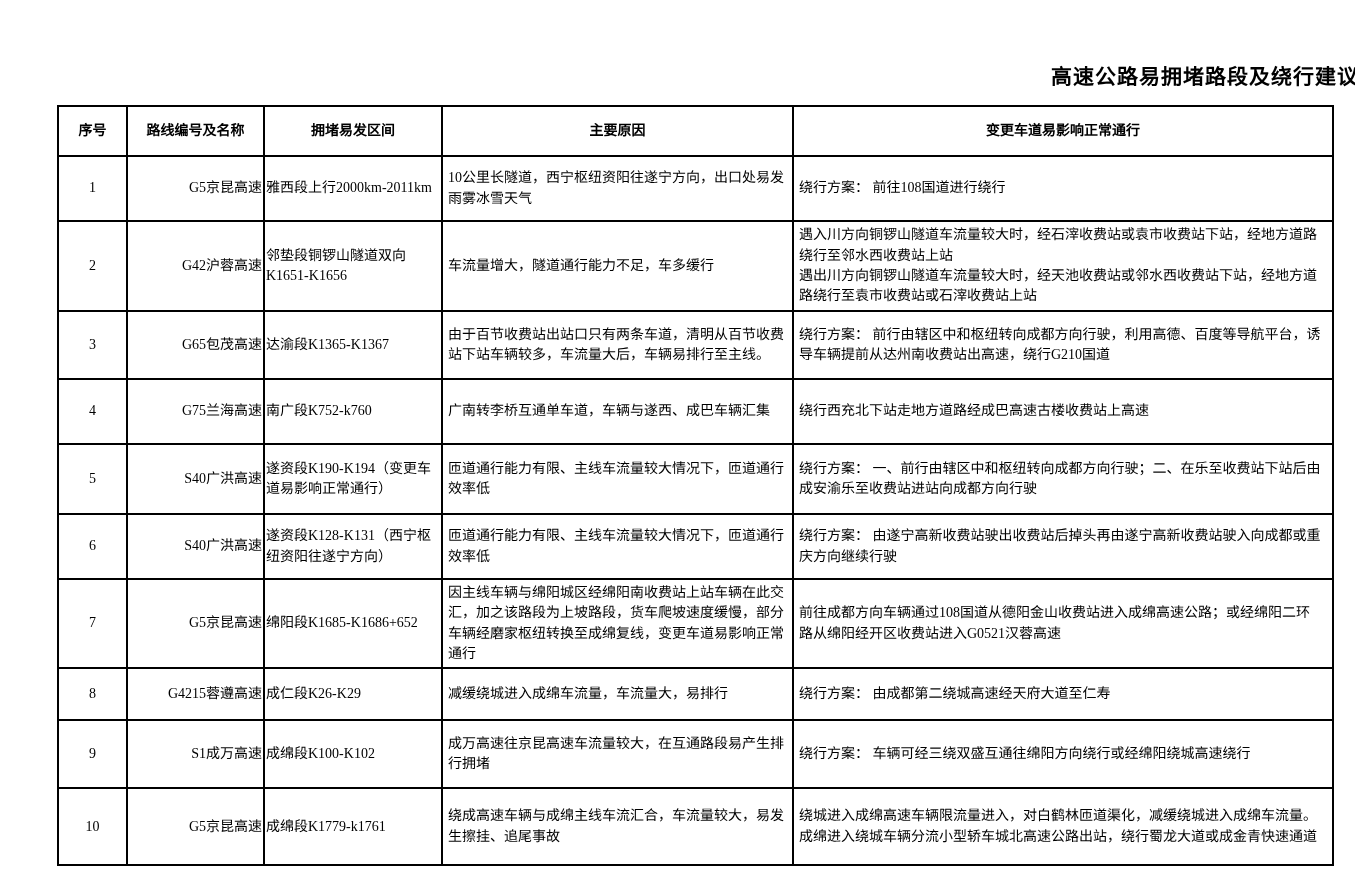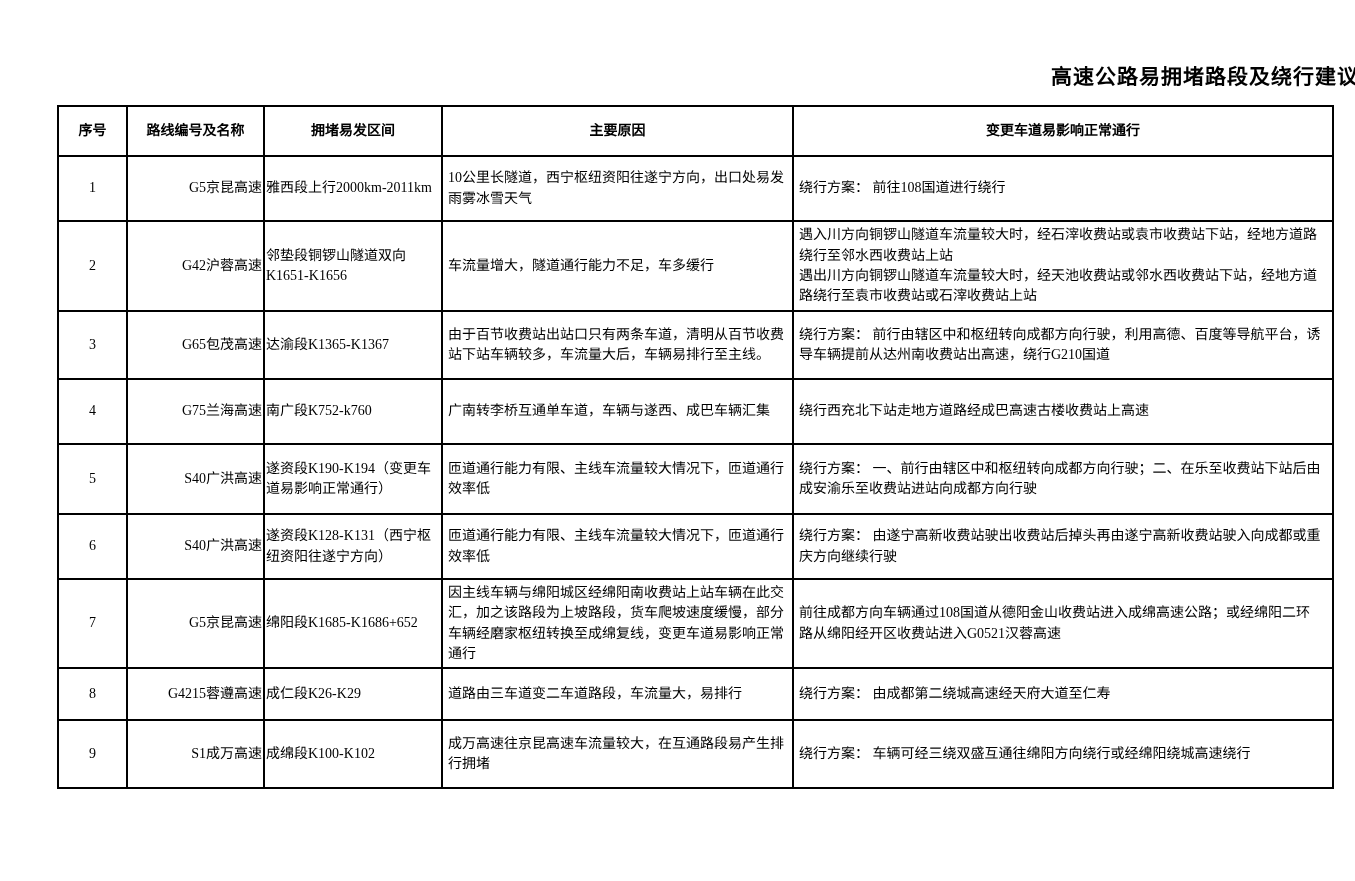--- a/index.html
+++ b/index.html
@@ -130,25 +130,32 @@
           <td class="col0">7</td>
           <td class="col1">G5京昆高速</td>
           <td class="col2">绵阳段K1685-K1686+652</td>
           <td class="col3">因主线车辆与绵阳城区经绵阳南收费站上站车辆在此交汇，加之该路段为上坡路段，货车爬坡速度缓慢，部分车辆经磨家枢纽转换至成绵复线，变更车道易影响正常通行</td>
           <td class="col4">前往成都方向车辆通过108国道从德阳金山收费站进入成绵高速公路；或经绵阳二环路从绵阳经开区收费站进入G0521汉蓉高速</td>
         </tr>
         <tr>
           <td class="col0">8</td>
           <td class="col1">G4215蓉遵高速</td>
           <td class="col2">成仁段K26-K29</td>
-          <td class="col3">道路由三车道变二车道路段，车流量大，易排行</td>
+          <td class="col3">减缓绕城进入成绵车流量，车流量大，易排行</td>
           <td class="col4">绕行方案： 由成都第二绕城高速经天府大道至仁寿</td>
         </tr>
         <tr>
           <td class="col0">9</td>
           <td class="col1">S1成万高速</td>
           <td class="col2">成绵段K100-K102</td>
           <td class="col3">成万高速往京昆高速车流量较大，在互通路段易产生排行拥堵</td>
           <td class="col4">绕行方案： 车辆可经三绕双盛互通往绵阳方向绕行或经绵阳绕城高速绕行</td>
         </tr>
+        <tr>
+          <td class="col0">10</td>
+          <td class="col1">G5京昆高速</td>
+          <td class="col2">成绵段K1779-k1761</td>
+          <td class="col3">绕成高速车辆与成绵主线车流汇合，车流量较大，易发生擦挂、追尾事故</td>
+          <td class="col4">绕城进入成绵高速车辆限流量进入，对白鹤林匝道渠化，减缓绕城进入成绵车流量。成绵进入绕城车辆分流小型轿车城北高速公路出站，绕行蜀龙大道或成金青快速通道</td>
+        </tr>
       </tbody>
   </table>
 </div>
 
 </body></html>

